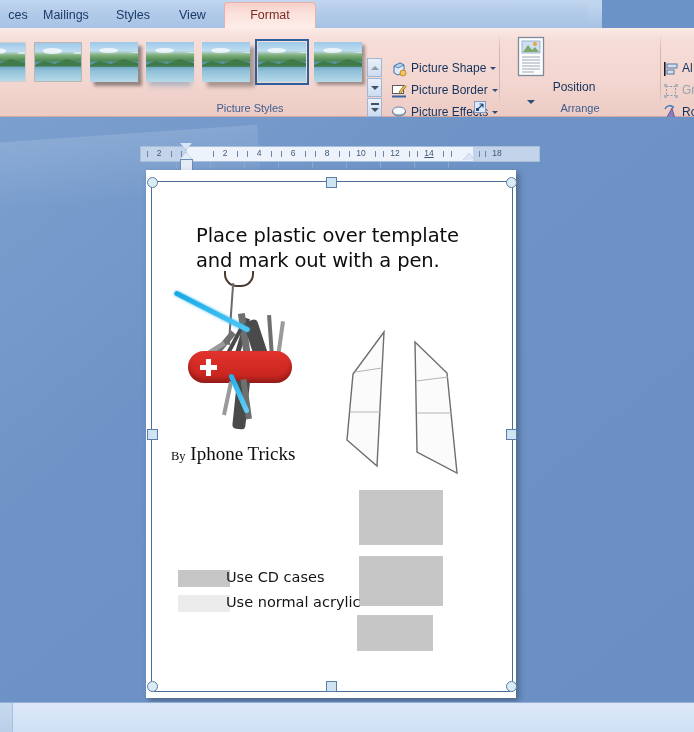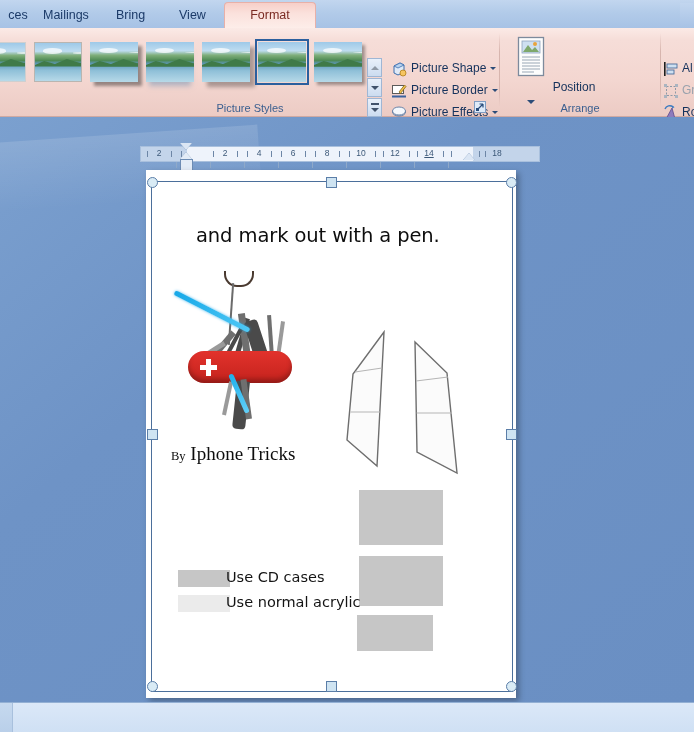--- a/index.html
+++ b/index.html
@@ -6,21 +6,21 @@
   body{
     width:694px;height:732px;overflow:hidden;
     font-family:"Liberation Sans", sans-serif;
     background:#6c93c8;
     -webkit-font-smoothing:antialiased;
   }
   #app{position:relative;width:694px;height:732px;overflow:hidden;}
 
   
   .tabstrip{
-    position:absolute;left:0;top:0;width:694px;height:28px;
+    position:absolute;left:0;top:0;width:602px;height:28px;
     background:linear-gradient(to bottom,#c2d6ef 0%,#b2cbe9 45%,#a7c2e5 100%);
     border-bottom:1px solid #9bb6d8;
   }
   .tab{
     position:absolute;top:3px;height:25px;line-height:24px;
     font-size:12.5px;color:#1b3a68;text-align:center;
     padding:0 9px;white-space:nowrap;cursor:default;
   }
   .tab.active{
     background:linear-gradient(to bottom,#f7cfc9 0%,#fbe1dc 40%,#fdeeea 100%);
@@ -260,21 +260,21 @@
   }
 </style>
 </head>
 <body>
 
 <div id="app">
 
   <div class="tabstrip">
     <div class="tab" style="left:-8px;width:34px;"><span>ces</span></div>
     <div class="tab" style="left:34px;"><span>Mailings</span></div>
-    <div class="tab" style="left:107px;"><span>Bring</span></div>
+    <div class="tab" style="left:107px;"><span>Styles</span></div>
     <div class="tab" style="left:170px;"><span>View</span></div>
     <div class="tab active" style="left:224px;width:72px;"><span>Format</span></div>
     <div class="right-filler"></div>
   </div>
 
   <div class="ribbon">
 
     <div class="group" style="left:0;width:500px;">
       <div class="gallery">
         <div class="thumb st-white" style="left:0px;">
@@ -464,20 +464,21 @@
     <span class="t" style="left:172px;"></span>
     <span class="t" style="left:206px;"></span>
     <span class="t" style="left:240px;"></span>
     <span class="t" style="left:274px;"></span>
     <span class="t" style="left:308px;"></span>
   </div>
 
   <div class="page">
 
     <div class="doc-title">
+      <div>Place plastic over template</div>
       <div>and mark out with a pen.</div>
     </div>
 
     <div class="knife">
       <span class="hook"></span>
       <span class="hookline"></span>
       <span class="blade dk" style="left:60px;top:44px;width:5px;height:40px;transform:rotate(16deg);"></span>
       <span class="blade mid" style="left:70px;top:40px;width:7px;height:44px;transform:rotate(-8deg);"></span>
       <span class="blade dk" style="left:80px;top:46px;width:14px;height:36px;transform:rotate(-18deg);border-radius:4px 4px 0 0;"></span>
       <span class="blade mid" style="left:96px;top:42px;width:4px;height:42px;transform:rotate(-4deg);"></span>

